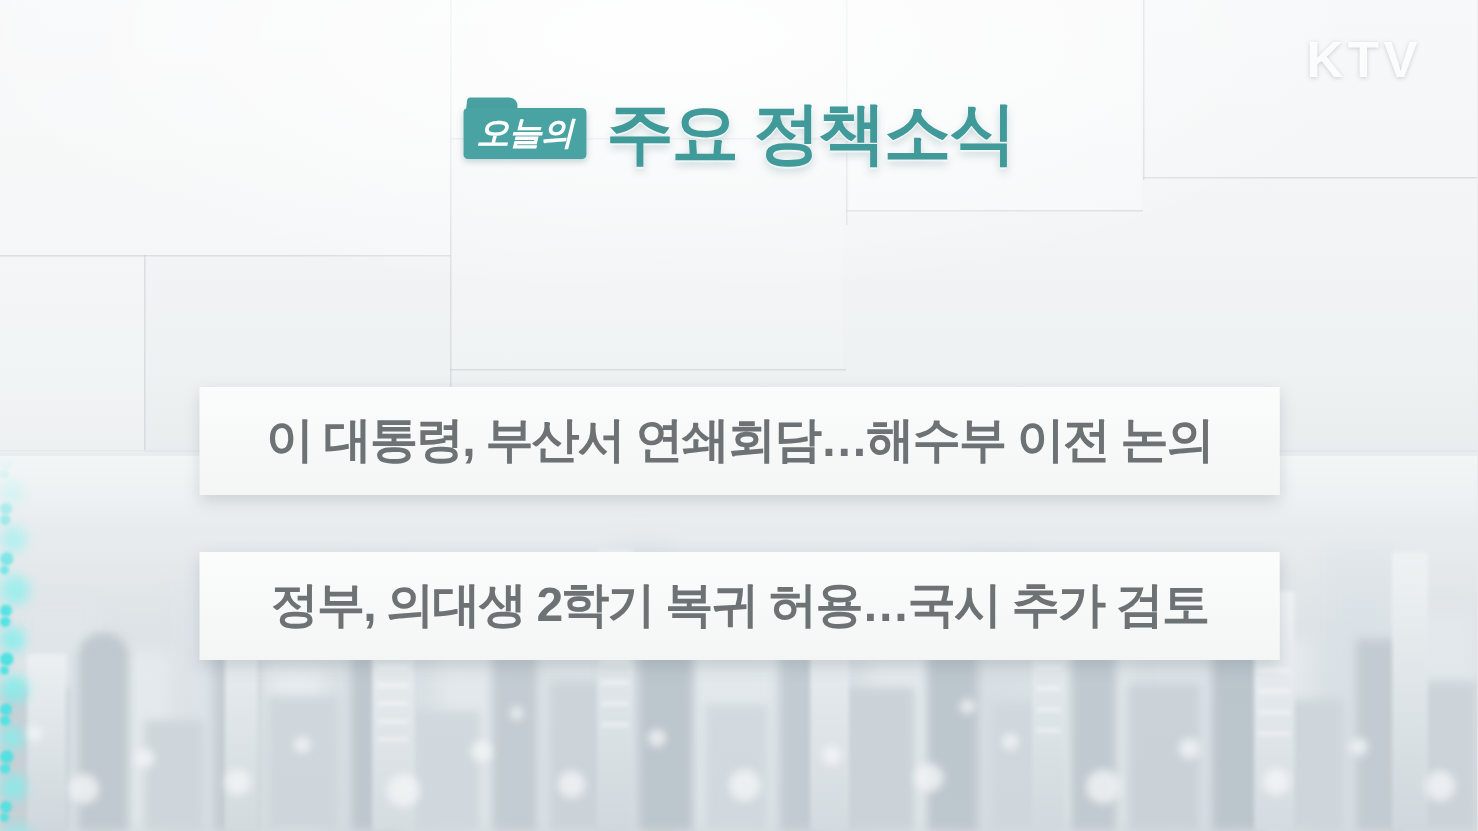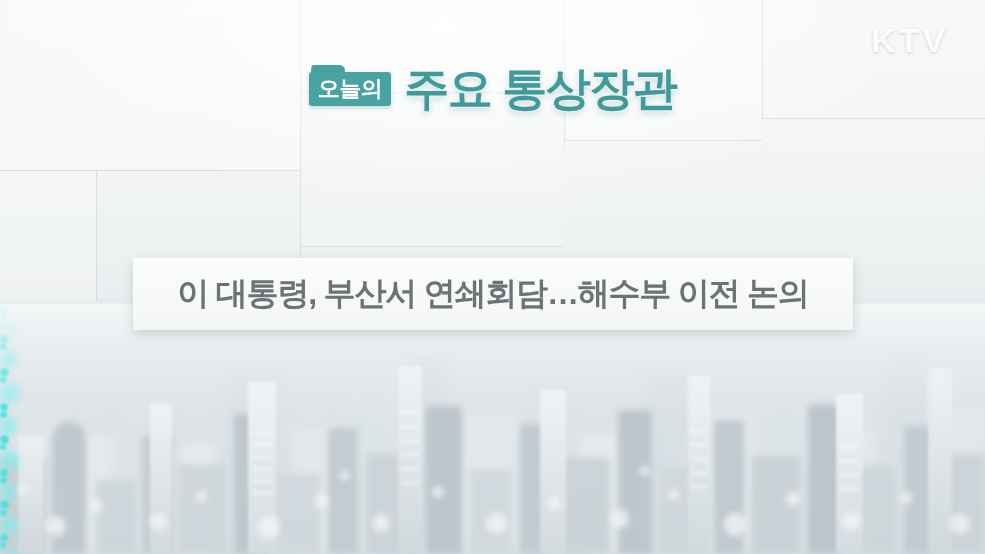--- a/index.html
+++ b/index.html
@@ -50,21 +50,21 @@
     color:rgba(255,255,255,.92);
     text-shadow:0 1px 3px rgba(120,130,138,.35);
     z-index:30;
   }
 
   
   .title-row{
     position:absolute;left:0;top:58px;width:985px;height:62px;
     display:flex;align-items:center;justify-content:center;gap:13px;z-index:28;
   }
-  .badge-wrap{position:relative;display:inline-block;}
+  .badge-wrap{position:relative;display:inline-block;font-style:italic;}
   .badge-tab{
     position:absolute;left:2px;top:-9px;width:34px;height:11px;
     background:#3f9c9c;border-radius:2px 6px 0 0;
     transform:skewX(-6deg);opacity:.95;
   }
   .badge{
     position:relative;
     background:#4aa3a3;
     color:#ffffff;
     font-size:22px;font-weight:700;
@@ -270,22 +270,25 @@
     <div class="city-haze"></div>
   </div>
 
   <div class="ktv">KTV</div>
 
   <div class="title-row">
     <span class="badge-wrap">
       <span class="badge-tab"></span>
       <span class="badge">오늘의</span>
     </span>
-    <span class="title-main">주요 통상장관</span>
+    <span class="title-main">주요 정책소식</span>
   </div>
 
 
   <div class="hl2">
     <span class="txt">이 대통령, 부산서 연쇄회담…해수부 이전 논의</span>
   </div>
 
+  <div class="hl3">
+    <span class="txt">정부, 의대생 2학기 복귀 허용…국시 추가 검토</span>
+  </div>
 
 </div>
 
 </body></html>

